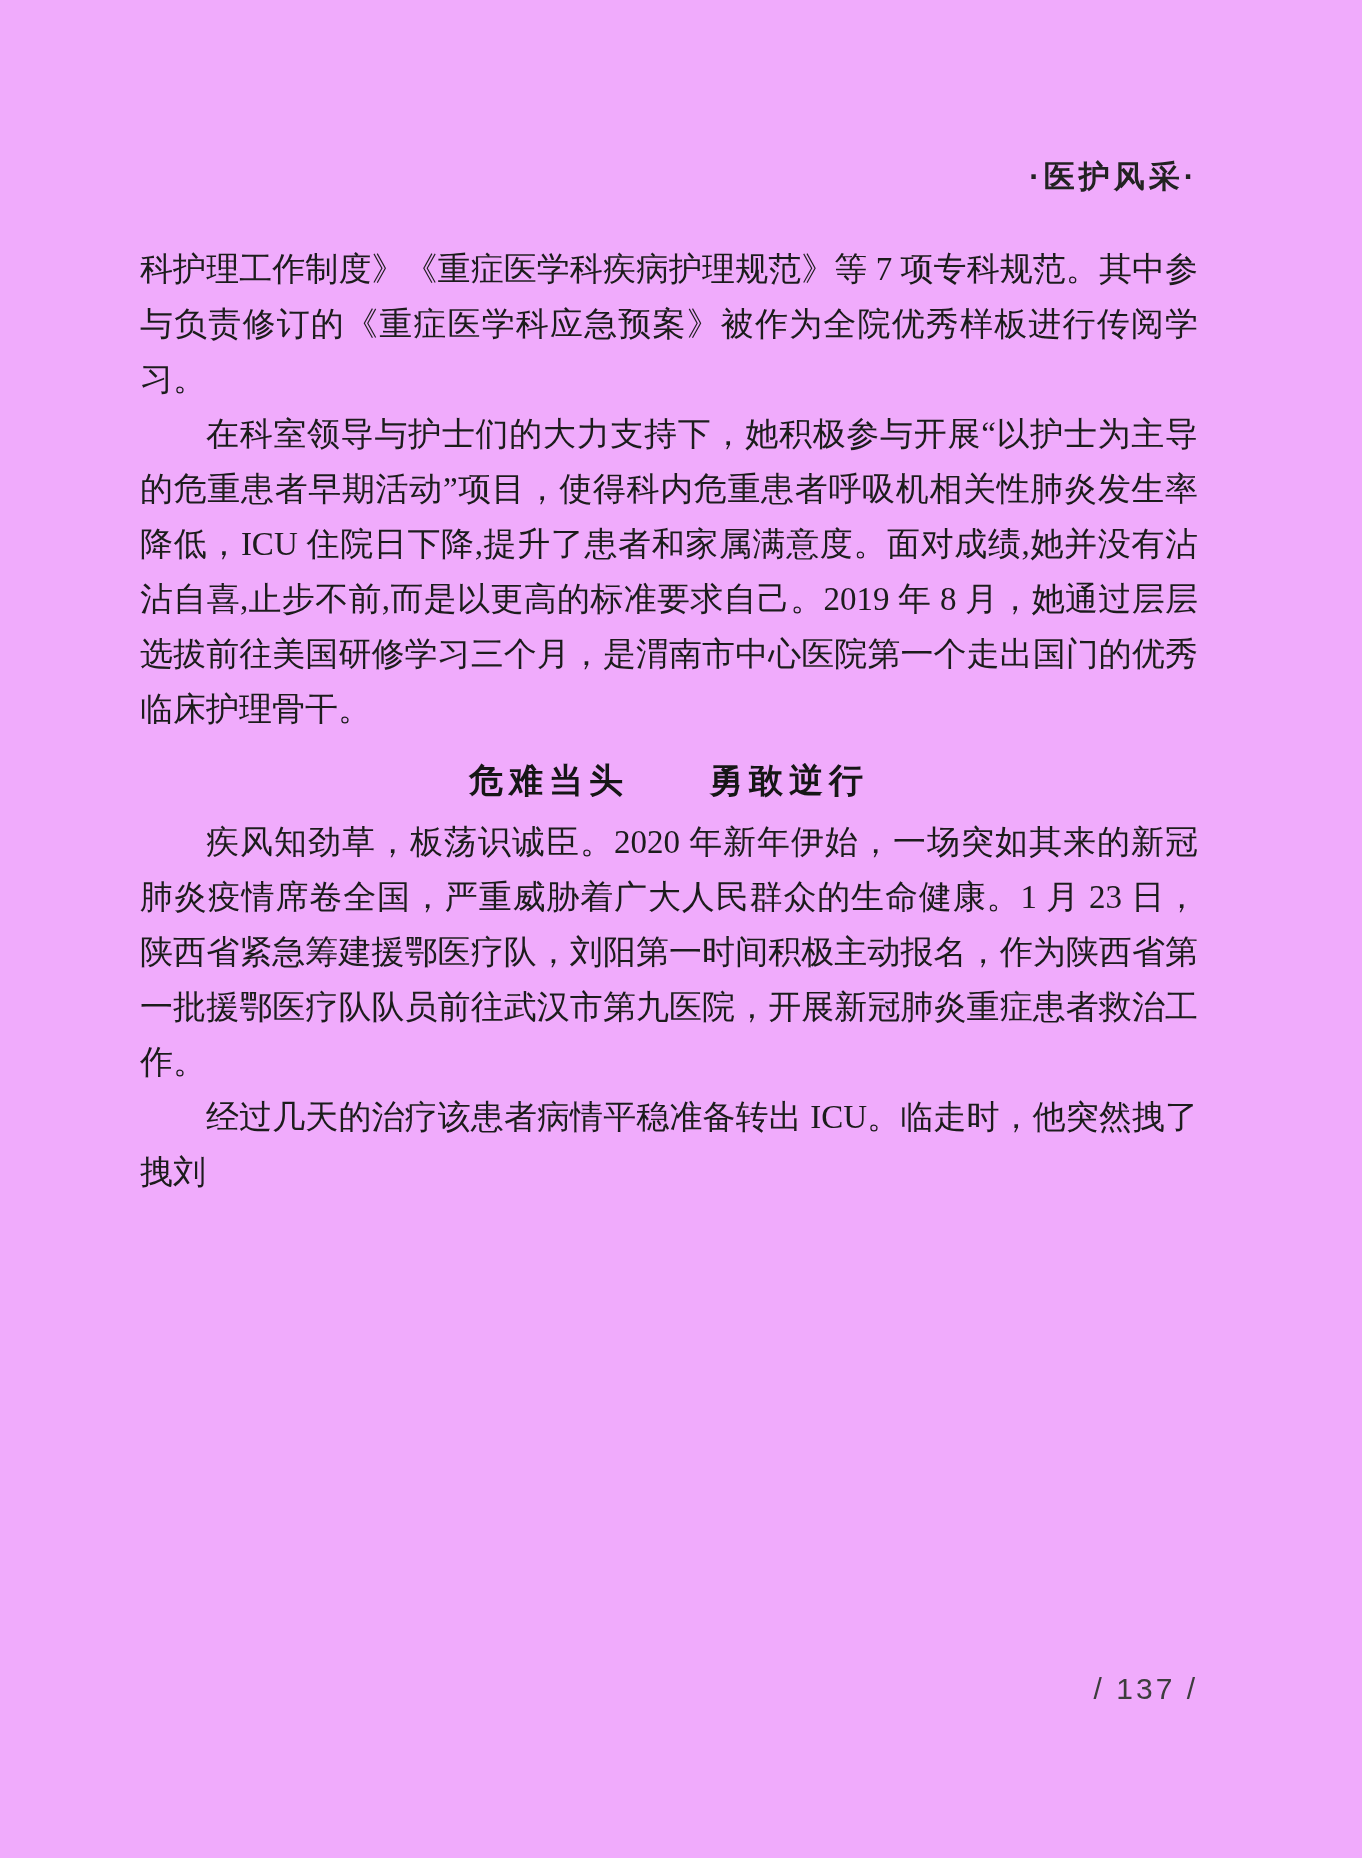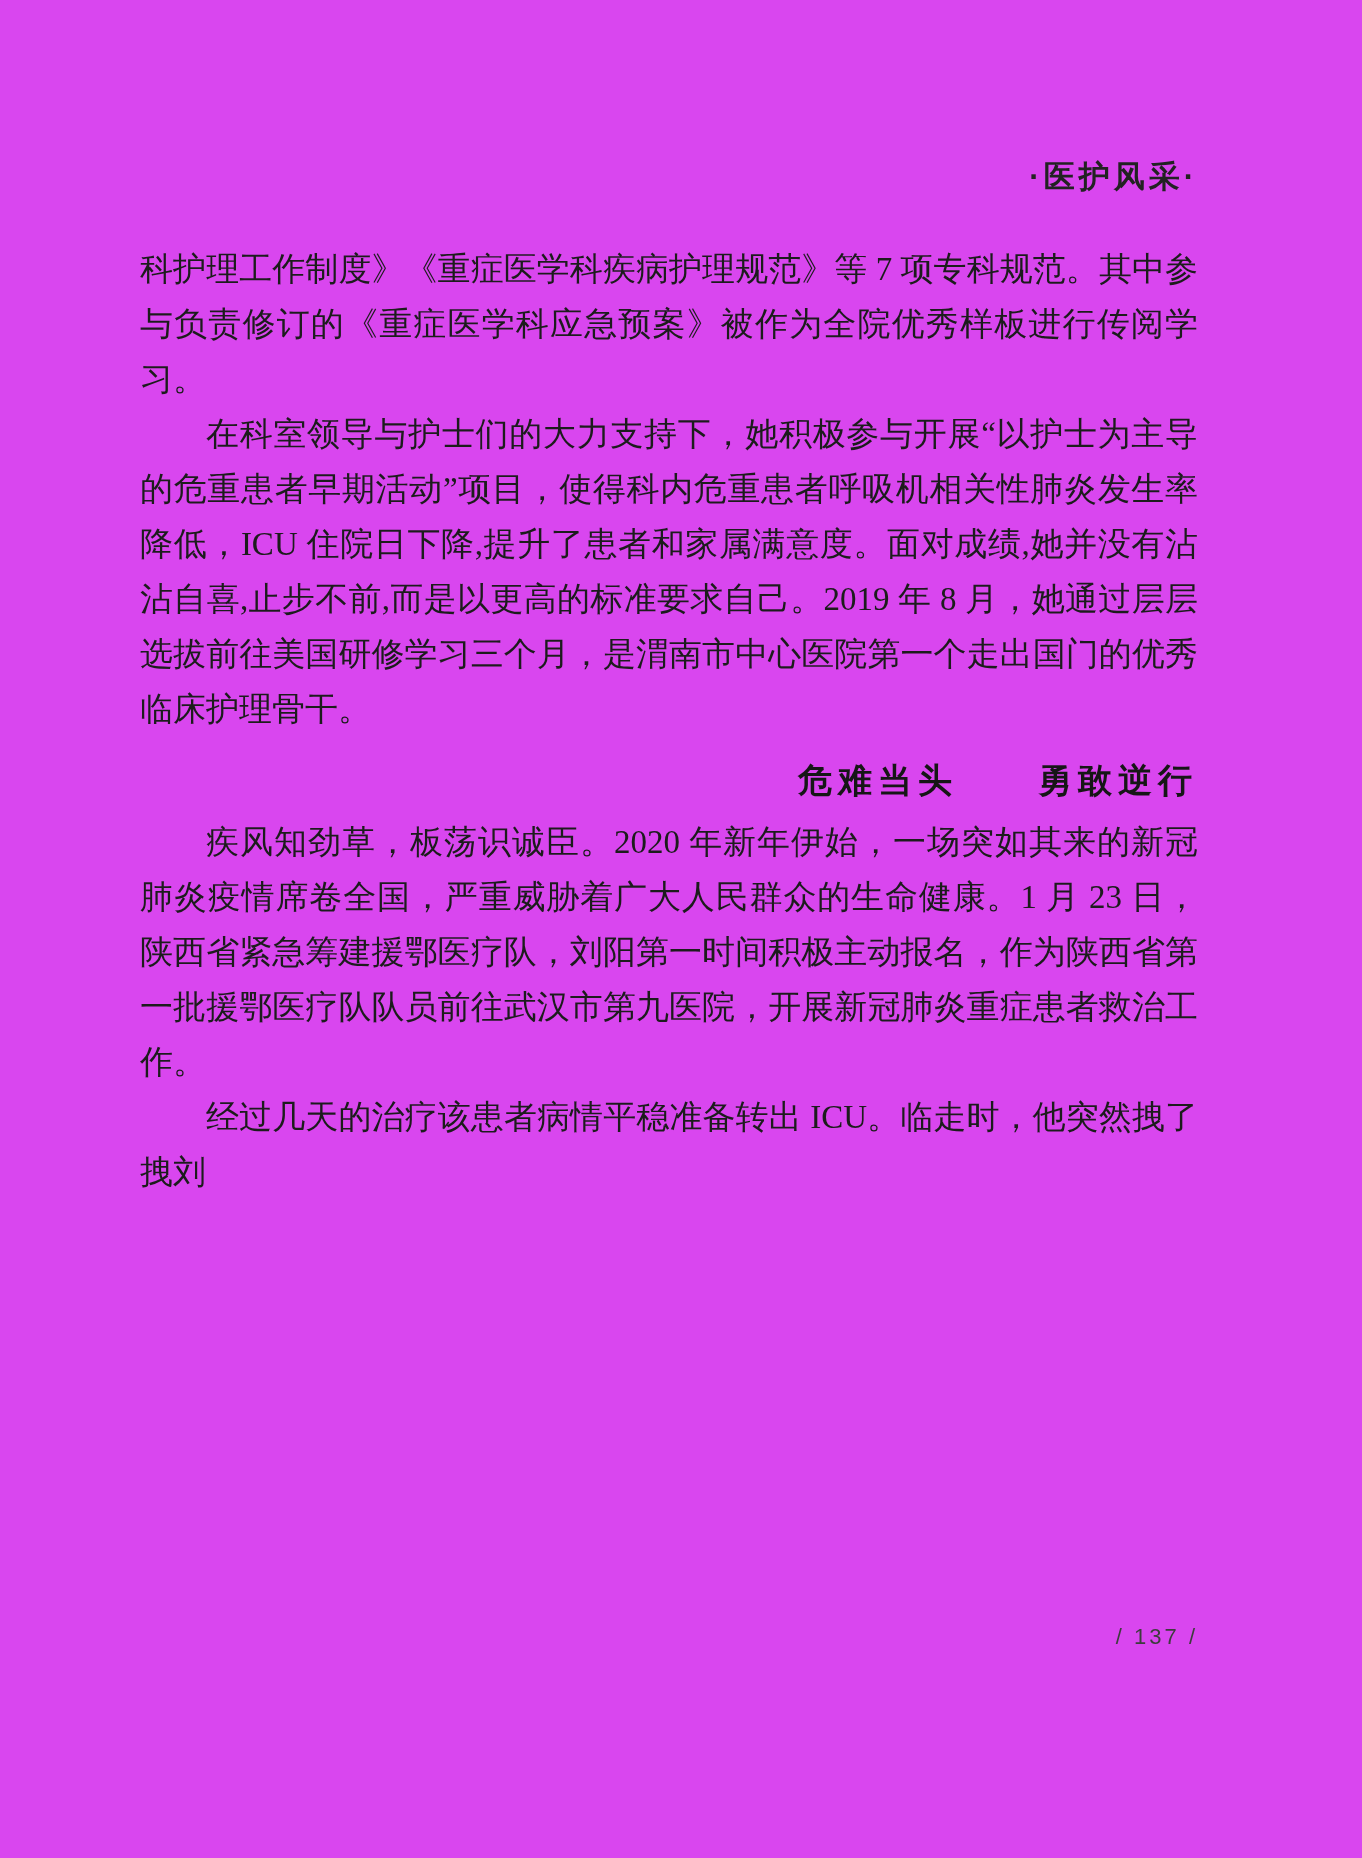--- a/index.html
+++ b/index.html
@@ -4,21 +4,21 @@
 <style>
   html, body {
     margin: 0;
     padding: 0;
     background: #ffffff;
   }
   .page {
     position: relative;
     width: 1362px;
     height: 1858px;
-    background: #d946ef;
+    background: #f0abfc;
     color: #1c1c1c;
     font-family: "Liberation Serif", "DejaVu Serif", serif;
     overflow: hidden;
   }
   .running-header {
     position: absolute;
     top: 156px;
     left: 140px;
     width: 1058px;
     text-align: right;
@@ -45,33 +45,33 @@
   }
   .body-text p.indent {
     text-indent: 66px;
   }
   .section-heading {
     display: block;
     margin: 16px 0 7px 0;
     font-size: 34px;
     line-height: 55px;
     font-weight: 700;
-    text-align: right;
+    text-align: center;
     letter-spacing: 6px;
     color: #161616;
     font-family: "Liberation Serif", "DejaVu Serif", serif;
   }
   .page-number {
     position: absolute;
-    top: 1624px;
+    top: 1672px;
     left: 140px;
     width: 1058px;
     text-align: right;
     font-family: "Liberation Sans", "DejaVu Sans", sans-serif;
-    font-size: 22px;
+    font-size: 30px;
     letter-spacing: 3px;
     color: #3d3d3d;
     white-space: nowrap;
   }
 </style>
 </head>
 <body>
 
 <div class="page">
 

